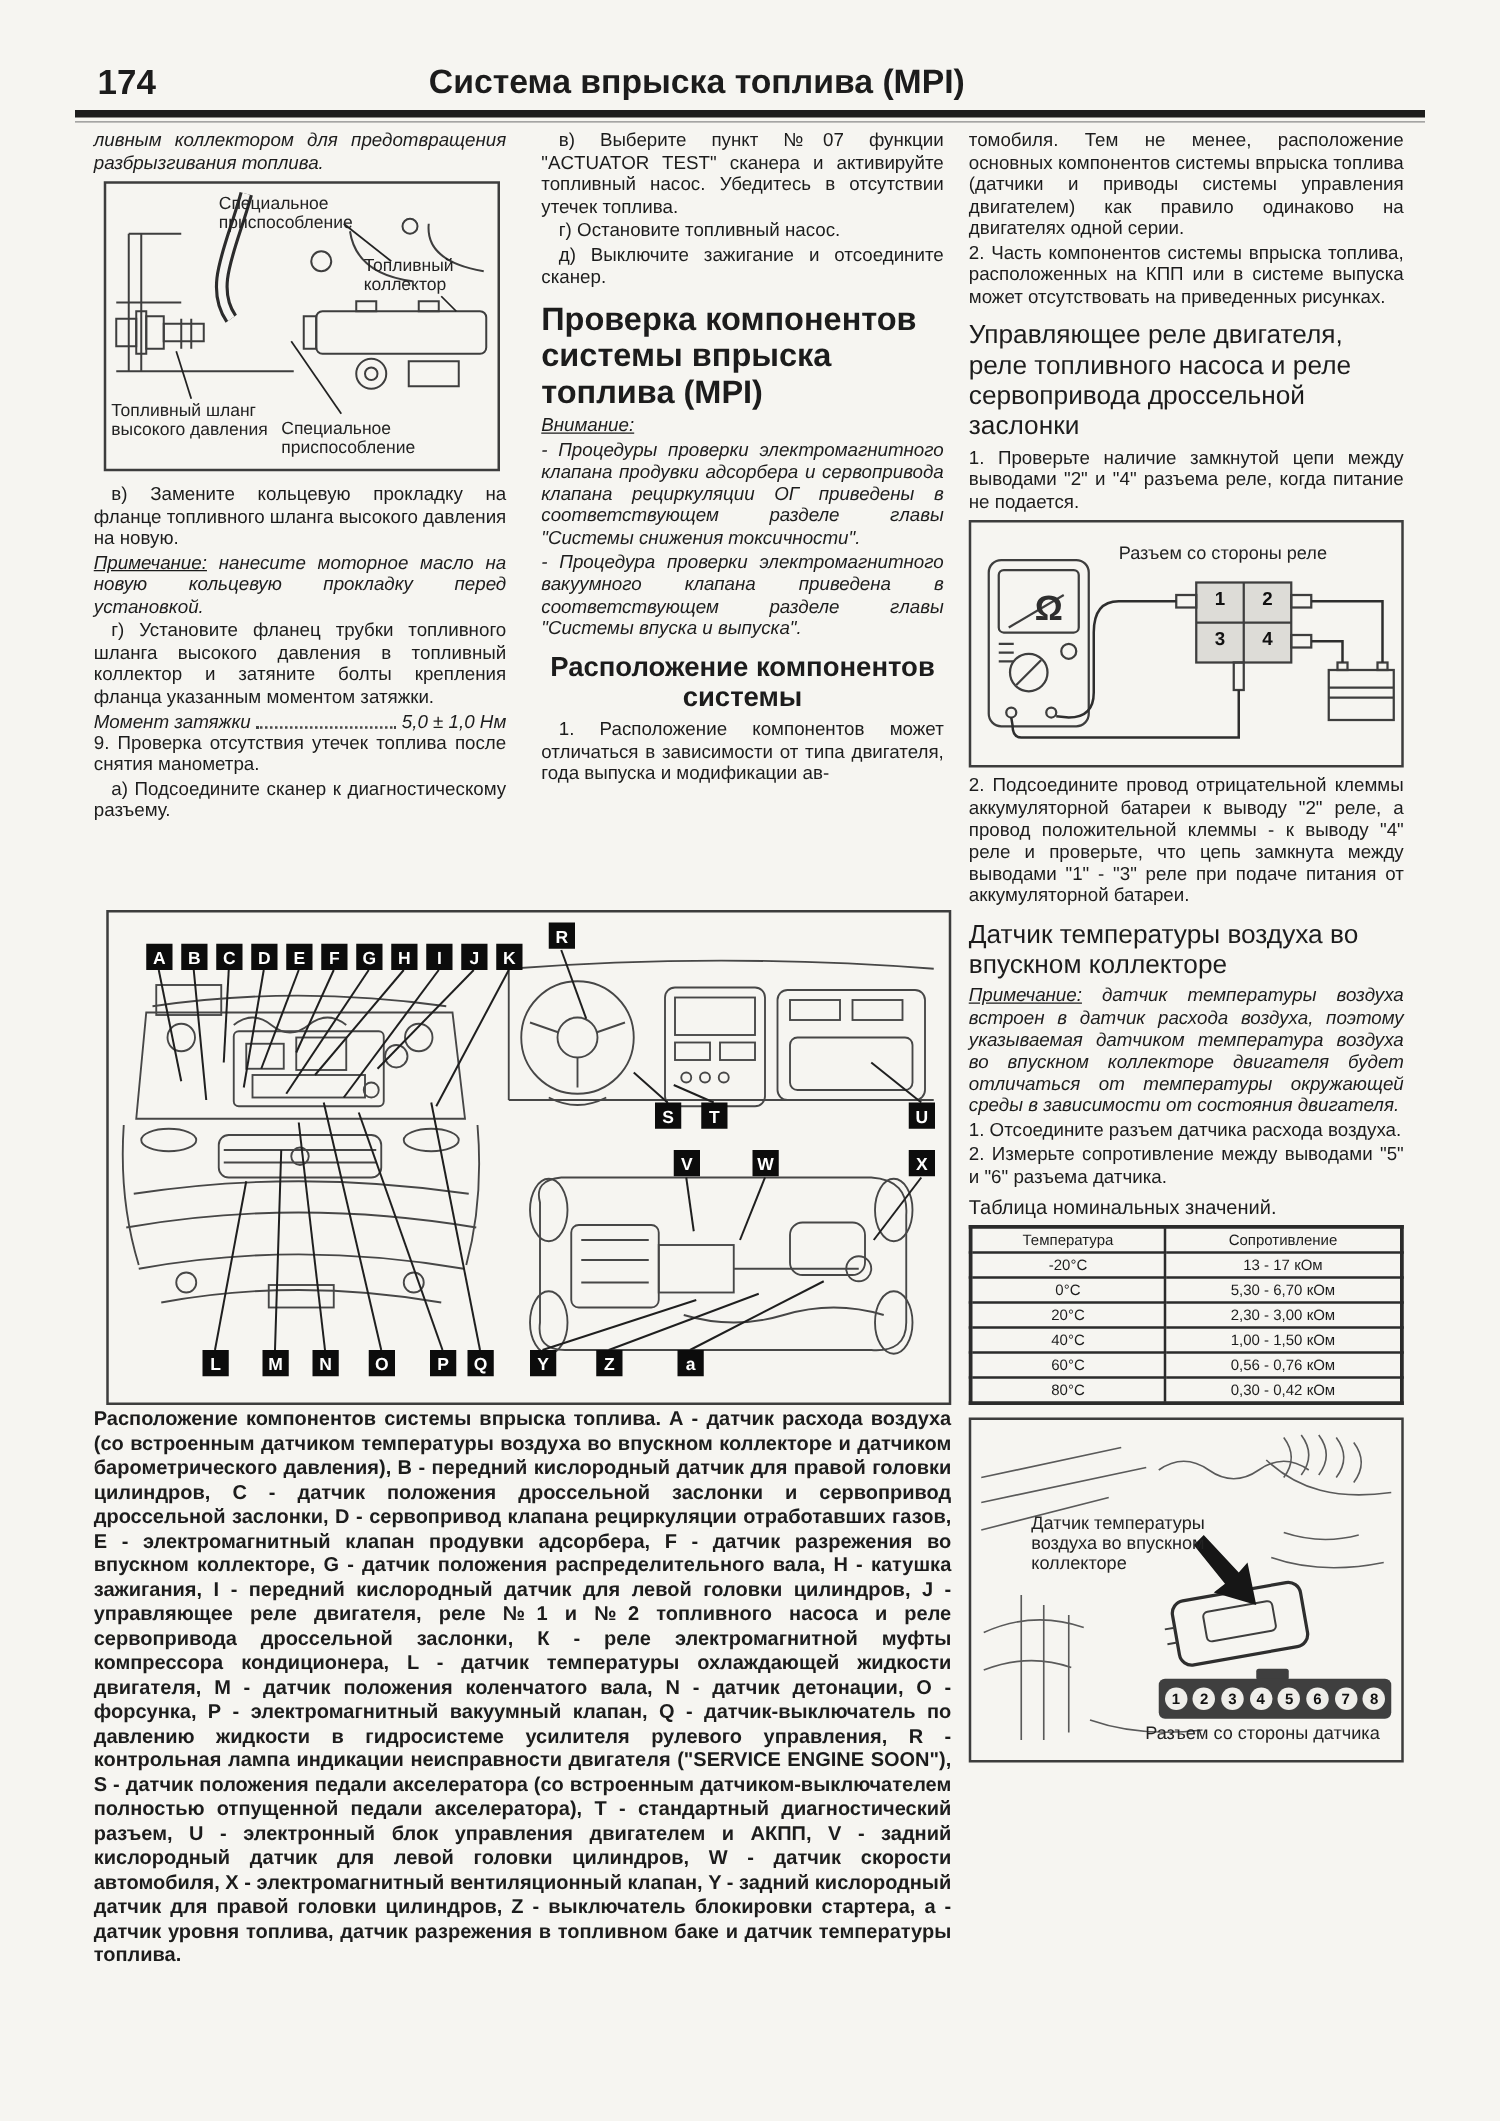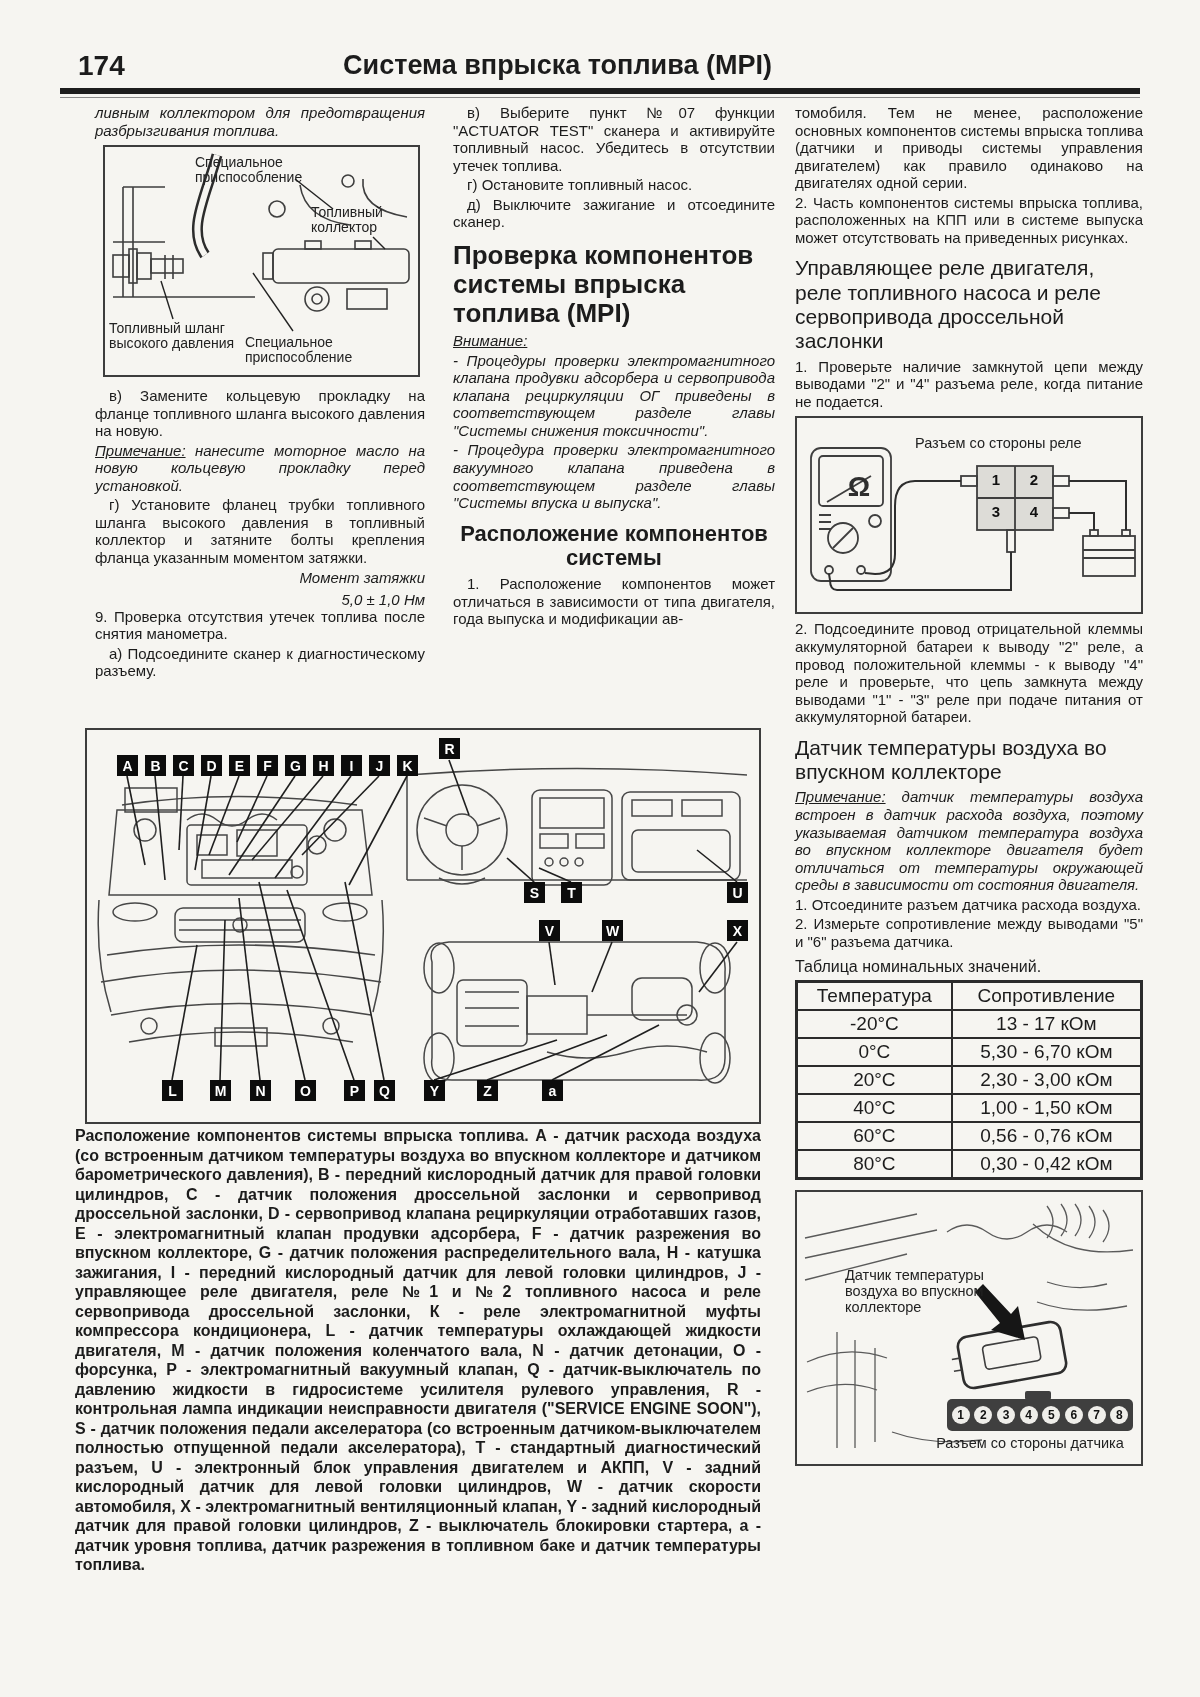--- a/index.html
+++ b/index.html
@@ -4,48 +4,48 @@
 <style>
   html,body{margin:0;padding:0;background:#888;}
   .page{position:relative;width:1200px;height:1697px;background:#f6f5f1;color:#1c1c1c;
         font-family:"Liberation Sans",sans-serif;overflow:hidden;}
   
   .pagenum{position:absolute;left:78px;top:50px;font-size:28px;font-weight:bold;}
   .pagetitle{position:absolute;left:75px;top:50px;width:965px;text-align:center;font-size:27px;font-weight:bold;}
   .rule1{position:absolute;left:60px;top:88px;width:1080px;height:6px;background:#1d1d1d;}
   .rule2{position:absolute;left:60px;top:97px;width:1080px;height:1px;background:#8a8a8a;}
   
-  .col{position:absolute;top:104px;margin-left:20px;}
+  .col{position:absolute;top:104px;}
   #col1{left:75px;width:330px;}
   #col2{left:433px;width:322px;}
   #col3{left:775px;width:348px;}
   p{margin:0 0 2px 0;font-size:15px;line-height:1.17;text-align:justify;}
   .step{text-indent:14px;}
   .it{font-style:italic;}
   .u{text-decoration:underline;}
   .h-big{font-size:26px;font-weight:bold;line-height:1.12;margin:10px 0 4px 0;}
   .h-mid{font-size:22px;font-weight:bold;line-height:1.13;margin:10px 0 4px 0;text-align:center;}
   .h-r{font-size:21px;font-weight:normal;line-height:1.16;margin:10px 0 4px 0;}
-  .torque{display:flex;font-style:italic;font-size:15px;align-items:flex-end;flex-direction:column;}
+  .torque{display:flex;font-style:italic;font-size:15px;align-items:flex-end;}
   .leader{flex:1;border-bottom:2px dotted #444;margin:0 4px 3px 4px;}
   
   .figbox{position:relative;border:2px solid #3d3d3d;background:#f6f5f1;}
   .figlab{position:absolute;font-size:14px;line-height:1.1;color:#222;}
   svg{display:block;}
   
   .chip{position:absolute;width:21px;height:21px;background:#0c0c0c;color:#fff;
         font-weight:bold;font-size:14px;display:flex;align-items:center;justify-content:center;}
   
   #mainfig{position:absolute;left:85px;top:728px;width:672px;height:392px;}
   #caption{position:absolute;left:75px;top:1126px;width:686px;font-size:16px;font-weight:bold;
            line-height:1.22;text-align:justify;}
   
   .tbl-title{font-size:16px;font-weight:normal;margin:8px 0 4px 0;}
   table{width:100%;border-collapse:collapse;border:3px solid #2b2b2b;}
-  th,td{border:2px solid #2b2b2b;text-align:center;font-size:19px;padding:2px 4px;}
+  th,td{border:2px solid #2b2b2b;text-align:center;font-size:12px;padding:2px 4px;}
   th{font-weight:normal;}
   col.c1{width:45%;}
   
   .pin{position:absolute;font-size:15px;font-weight:bold;width:20px;text-align:center;color:#111;}
   
   .pinstrip{position:absolute;left:150px;top:207px;width:186px;height:32px;background:#3f3f3f;
             border-radius:5px;display:flex;align-items:center;justify-content:space-evenly;}
   .pincirc{width:18px;height:18px;border-radius:50%;background:#efeeea;color:#111;font-size:12px;
            font-weight:bold;display:flex;align-items:center;justify-content:center;}
   .tab{position:absolute;left:228px;top:199px;width:26px;height:9px;background:#3f3f3f;border-radius:2px;}

